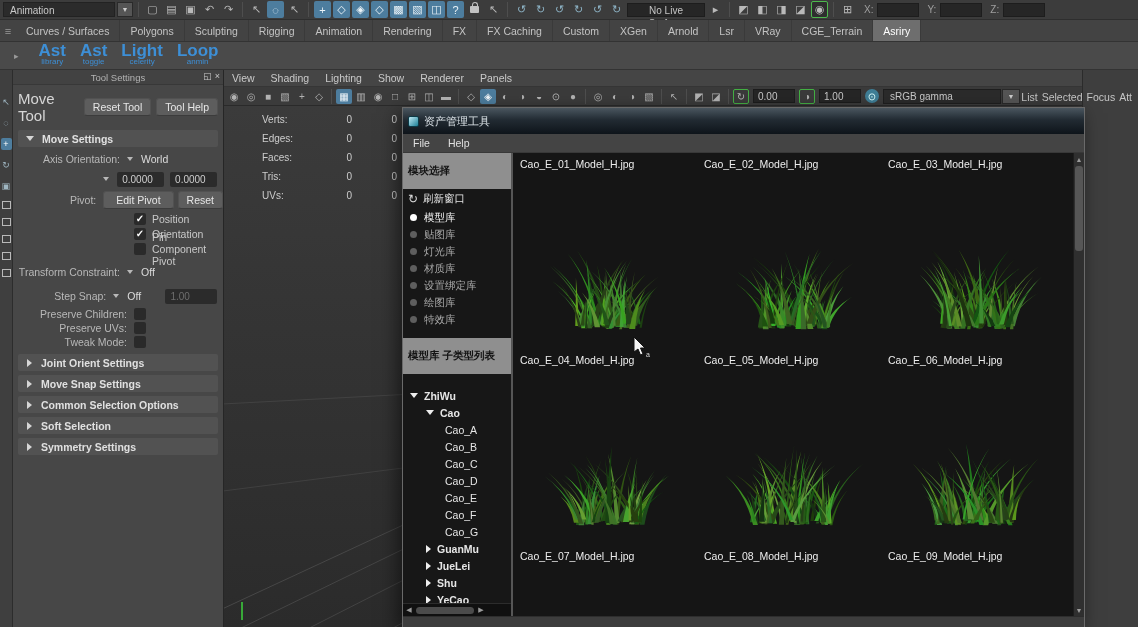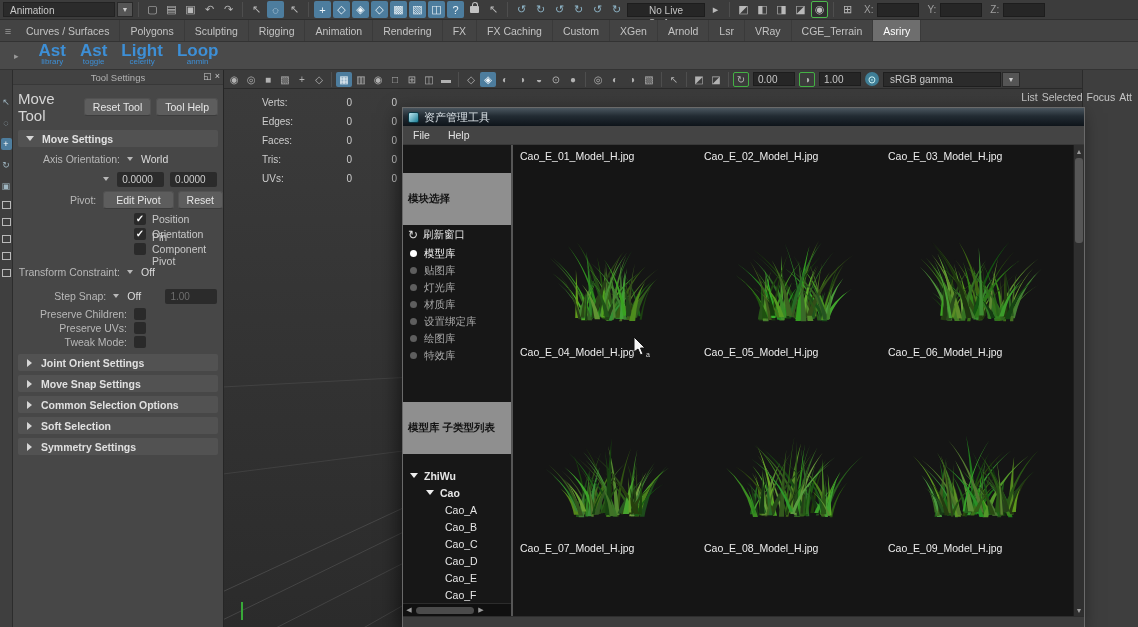--- a/index.html
+++ b/index.html
@@ -82,27 +82,27 @@
   .hud-v1{width:32px;text-align:right;}
   .hud-v2{width:45px;text-align:right;}
   .yaxis{position:absolute;left:17px;bottom:7px;width:2px;height:18px;background:#38a838;}
 
   
   .attr-panel{width:56px;background:#3e3e3e;border-left:1px solid #2b2b2b;}
   .attr-menus{position:absolute;top:91px;right:6px;display:flex;gap:4px;font-size:10.5px;color:#c6c6c6;z-index:5;}
 
   
   .aw{position:absolute;left:402px;top:107px;width:683px;height:520px;background:#444;border:1px solid #6a6a6a;border-bottom:none;box-shadow:-4px 6px 18px rgba(0,0,0,.55);z-index:10;display:flex;flex-direction:column;}
-  .aw-title{height:18px;background:linear-gradient(180deg,#4a565f 0%,#222b33 45%,#0e141a 100%);display:flex;align-items:center;gap:5px;padding:0 5px;flex:0 0 auto;}
+  .aw-title{height:26px;background:linear-gradient(180deg,#4a565f 0%,#222b33 45%,#0e141a 100%);display:flex;align-items:center;gap:5px;padding:0 5px;flex:0 0 auto;}
   .aw-appicon{width:11px;height:11px;border-radius:2px;background:linear-gradient(135deg,#bfe8f2,#1b7f96);border:1px solid #0c3a46;}
   .aw-titletext{color:#d9e0e5;font-size:11px;}
   .aw-menus{height:19px;display:flex;align-items:center;gap:18px;padding-left:10px;background:#444;border-bottom:1px solid #383838;color:#e0e0e0;font-size:10.5px;flex:0 0 auto;}
   .aw-body{flex:1;display:flex;min-height:0;}
   .aw-left{width:110px;background:#171717;border-right:2px solid #565656;display:flex;flex-direction:column;min-height:0;}
-  .aw-h{background:#8f8f8f;color:#141414;font-weight:bold;font-size:10.5px;padding:19px 5px;flex:0 0 auto;margin-top:28px;}
+  .aw-h{background:#8f8f8f;color:#141414;font-weight:bold;font-size:10.5px;padding:11px 5px;flex:0 0 auto;}
   .aw-refresh{display:flex;align-items:center;gap:5px;padding:3px 5px;color:#e2e2e2;font-size:10.5px;}
   .aw-refresh .ricon{color:#dcdcdc;font-size:12px;line-height:10px;}
   .aw-radio{display:flex;align-items:center;gap:7px;padding:2px 7px;height:17px;color:#a9a9a9;font-size:10.5px;}
   .aw-radio .dot{width:7px;height:7px;border-radius:50%;background:#5e5e5e;flex:0 0 auto;}
   .aw-radio.sel{color:#f2f2f2;}
   .aw-radio.sel .dot{background:#fff;}
   .aw-gap{height:10px;}
   .aw-tree{flex:1;overflow:hidden;padding-top:13px;font-family:"Liberation Mono","DejaVu Sans Mono",monospace;font-size:10.5px;color:#e6e6e6;}
   .tnode{display:flex;align-items:center;height:17px;}
   .tnode.d0{padding-left:7px;}
@@ -324,20 +324,28 @@
       <span class="tri-r"></span>
       <span>Soft Selection</span>
     </div>
     <div class="section">
       <span class="tri-r"></span>
       <span>Symmetry Settings</span>
     </div>
   </div>
 
   <div class="viewport">
+    <div class="vp-menus">
+      <span>View</span>
+      <span>Shading</span>
+      <span>Lighting</span>
+      <span>Show</span>
+      <span>Renderer</span>
+      <span>Panels</span>
+    </div>
     <div class="vp-toolbar">
       <div class="vicn">◉</div>
       <div class="vicn">◎</div>
       <div class="vicn">■</div>
       <div class="vicn">▧</div>
       <div class="vicn">+</div>
       <div class="vicn">◇</div>
       <div class="sep"></div>
       <div class="vicn hl">▦</div>
       <div class="vicn">▥</div>

